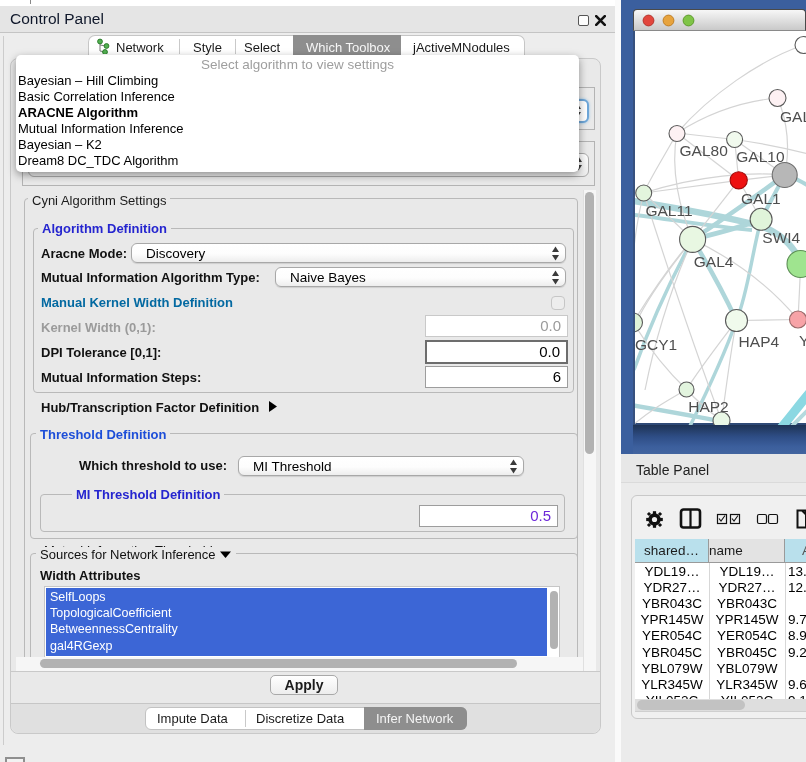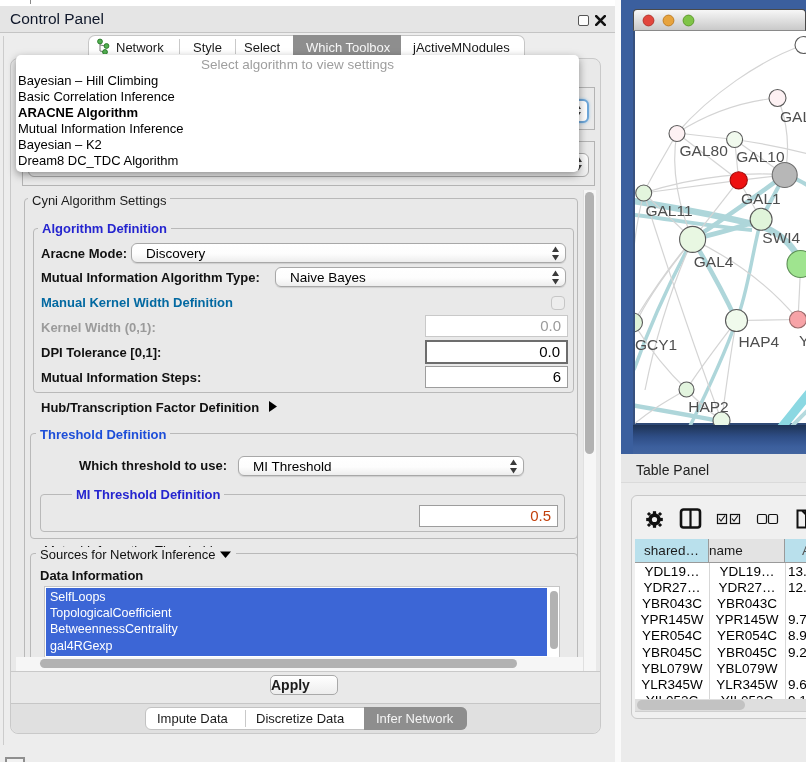--- a/index.html
+++ b/index.html
@@ -101,42 +101,42 @@
  <div class="abs combo" style="left:222px;top:266px;width:286px;height:20px;">
    <span>MI Threshold</span>
       <svg class="arrows" width="9" height="15" viewBox="0 0 9 15">
         <path d="M4.5 0.5 L8 6 L1 6 Z" fill="#3a3a3a"></path>
         <path d="M4.5 14.5 L8 9 L1 9 Z" fill="#3a3a3a"></path>
       </svg>
  </div>
  <div class="abs" style="left:24px;top:304px;width:525px;height:38px;border:1px solid #b9b9b9;border-radius:4px;"></div>
  <div class="abs" style="left:28px;top:297px;background:#e9e9e9;padding:0 4px;font-size:13px;font-weight:bold;color:#2525cf;margin-left:28px;">MI Threshold Definition</div>
  <div class="abs" style="left:28px;top:320px;font-size:13px;font-weight:normal;color:#111;margin-top:33px;">Mutual Information Threshold:</div>
- <div class="abs" style="left:403px;top:315px;width:139px;height:22px;background:#fff;border:1px solid #9d9d9d;font-size:15px;color:#c2410c;text-align:right;line-height:20px;padding-right:6px;">0.5</div>
+ <div class="abs" style="left:403px;top:315px;width:139px;height:22px;background:#fff;border:1px solid #9d9d9d;font-size:15px;color:#6d28d9;text-align:right;line-height:20px;padding-right:6px;">0.5</div>
 
  <div class="abs" style="left:14px;top:363px;width:548px;height:145px;border:1px solid #b9b9b9;border-radius:4px;"></div>
  <div class="abs" style="left:20px;top:357px;background:#e9e9e9;padding:0 4px;font-size:13px;color:#111;">Sources for Network Inference <svg width="13" height="9" style="display:inline-block">
         <path d="M1 1.5 L12 1.5 L6.5 8 Z" fill="#000"></path>
       </svg></div>
- <div class="abs" style="left:24px;top:378px;font-size:13px;font-weight:bold;color:#111;">Data Information</div>
+ <div class="abs" style="left:24px;top:378px;font-size:13px;font-weight:bold;color:#111;">Width Attributes</div>
  <div class="abs" style="left:28px;top:396px;width:516px;height:72px;background:#fff;border:1px solid #c6c6c6;overflow:hidden;">
    <div style="position:absolute;left:1px;top:1px;width:501px;height:68px;background:#3c66d6;"></div>
    <div style="position:absolute;left:5px;top:2px;font-size:12.5px;color:#fff;line-height:16.2px;">SelfLoops<br>TopologicalCoefficient<br>BetweennessCentrality<br>gal4RGexp</div>
    <div style="position:absolute;left:505px;top:4px;width:8px;height:58px;background:#b2b2b2;border-radius:4px;"></div>
  </div>
 </div>
 
 <div class="abs" style="left:583px;top:190px;width:13px;height:481px;background:#f6f6f6;border-left:1px solid #e0e0e0;"></div>
 <div class="abs" style="left:585px;top:192px;width:9px;height:262px;background:#b2b2b2;border-radius:5px;"></div>
 
 <div class="abs" style="left:16px;top:657px;width:567px;height:14px;background:#f6f6f6;"></div>
 <div class="abs" style="left:40px;top:659px;width:477px;height:9px;background:#b2b2b2;border-radius:5px;"></div>
 <div class="abs" style="left:11px;top:671px;width:589px;height:1px;background:#c9c9c9;"></div>
 
-<div class="abs" style="left:270px;top:675px;width:68px;height:20px;background:linear-gradient(#ffffff,#ededed);border:1px solid #a9a9a9;border-radius:5px;font-size:14px;font-weight:bold;color:#1c1c1c;line-height:19px;">Apply</div>
+<div class="abs" style="left:270px;top:675px;width:68px;height:20px;background:linear-gradient(#ffffff,#ededed);border:1px solid #a9a9a9;border-radius:5px;text-align:center;font-size:14px;font-weight:bold;color:#1c1c1c;line-height:19px;">Apply</div>
 
 <div class="abs" style="left:11px;top:703px;width:589px;height:30px;background:#e0e0e0;border-top:1px solid #c6c6c6;border-radius:0 0 8px 8px;"></div>
 <div class="abs" style="left:145px;top:707px;width:322px;height:23px;background:#fff;border:1px solid #c2c2c2;border-radius:6px;"></div>
 <div class="abs" style="left:364px;top:707px;width:103px;height:23px;background:#8e8e8e;border-radius:0 6px 6px 0;"></div>
 <div class="abs" style="left:157px;top:711px;font-size:13px;color:#1a1a1a;">Impute Data</div>
 <div class="abs" style="left:245px;top:710px;width:1px;height:17px;background:#c9c9c9;"></div>
 <div class="abs" style="left:256px;top:711px;font-size:13px;color:#1a1a1a;">Discretize Data</div>
 <div class="abs" style="left:376px;top:711px;font-size:13px;color:#f5f5f5;">Infer Network</div>
 
 <div class="abs" style="left:5px;top:757px;width:20px;height:10px;border:2px solid #8f8f8f;background:#f2f2f2;"></div>

